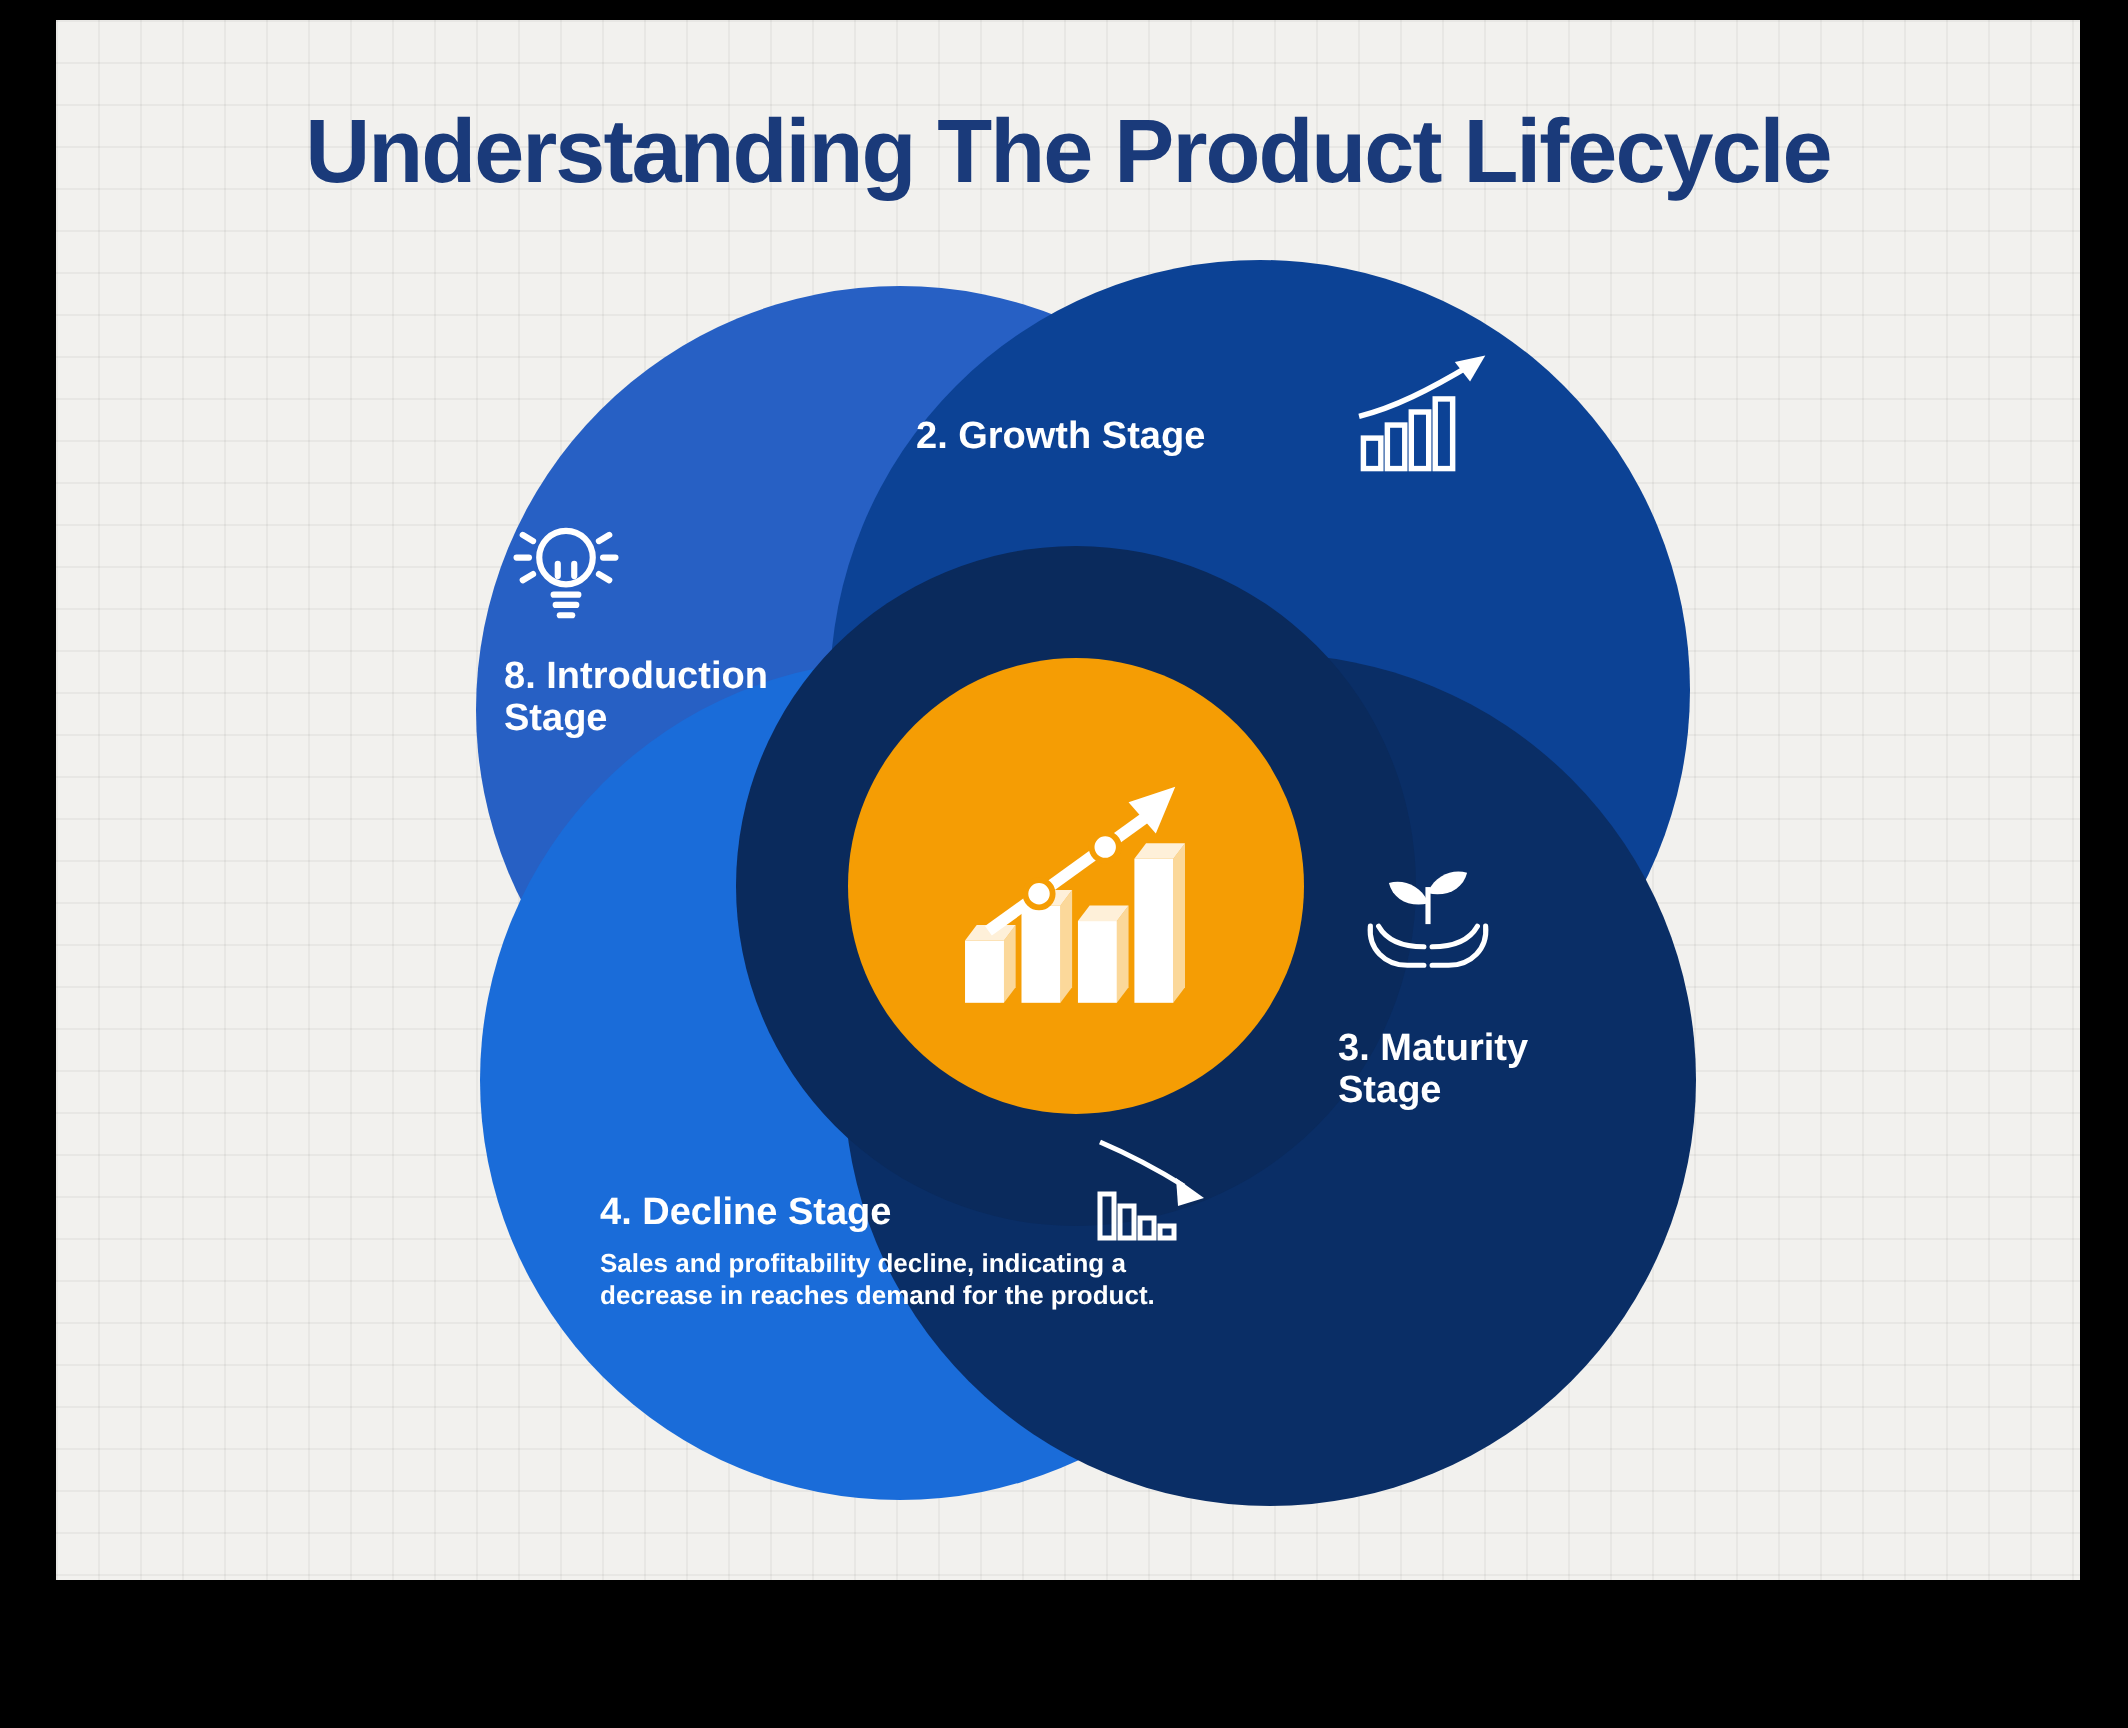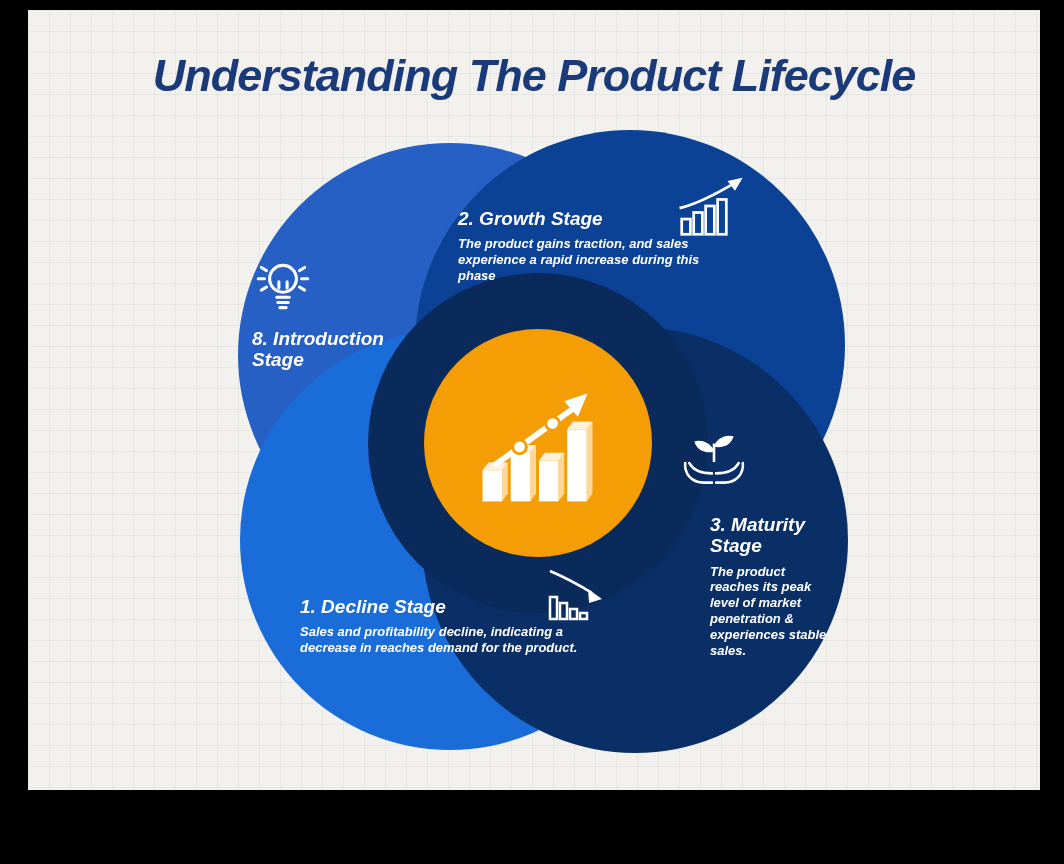--- a/index.html
+++ b/index.html
@@ -12,21 +12,20 @@
   }
   .canvas {
     position:absolute; left:28px; top:10px;
     width:1012px; height:780px;
     background-color: var(--background, #f2f1ee);
     background-image:
       linear-gradient(rgba(0,0,0,0.045) 1px, transparent 1px),
       linear-gradient(90deg, rgba(0,0,0,0.045) 1px, transparent 1px);
     background-size: 21px 21px;
     overflow:hidden;
-    font-style:italic;
   }
   .title {
     position:absolute; top:40px; left:0; width:100%;
     text-align:center;
     font-size:45px; font-weight:700; letter-spacing:-1px;
     color: var(--title-text, #1a3a7a);
     margin:0;
   }
   .circle { position:absolute; border-radius:50%; }
   .circle-intro    { left:210px; top:133px; width:424px; height:424px; background:var(--intro-circle, #2760c4); z-index:1; }
@@ -42,21 +41,21 @@
   .stage-desc { font-size:13px; font-weight:700; line-height:1.22; margin:7px 0 0; }
 
   .stage-icon { position:absolute; z-index:10; }
 
   #growth-block   { left:430px; top:198px; width:276px; }
   #growth-icon    { left:645px; top:163px; width:74px; height:66px; }
   #intro-icon     { left:220px; top:240px; width:70px; height:72px; }
   #intro-block    { left:224px; top:318px; width:165px; }
   #intro-block .stage-desc { width:142px; }
   #maturity-icon  { left:651px; top:418px; width:70px; height:64px; }
-  #maturity-block { left:682px; top:504px; width:122px; }
+  #maturity-block { left:641px; top:504px; width:122px; }
   #decline-block  { left:272px; top:586px; width:300px; }
   #decline-icon   { left:516px; top:554px; width:64px; height:60px; }
 
   .center-icon-svg { width:146px; height:146px; }
 </style>
 </head>
 <body style="--frame: #000000; --background: #f2f1ee; --title-text: #1a3a7a; --intro-circle: #2760c4; --growth-circle: #0c4295; --maturity-circle: #0a2e66; --decline-circle: #1a6cd9; --center-swirl: #0a2a5c; --center-circle: #f59d04; --stage-text: #ffffff;">
 
 <div class="canvas">
 
@@ -107,21 +106,20 @@
       <line x1="58" y1="27" x2="52" y2="27"></line>
       <line x1="55" y1="38" x2="50" y2="35"></line>
     </g>
   </svg>
   <div class="stage-block" id="intro-block">
     <h2 class="stage-heading">8. Introduction Stage</h2>
   </div>
 
   <div class="stage-block" id="growth-block">
     <h2 class="stage-heading">2. Growth Stage</h2>
-    <p class="stage-desc">The product gains traction, and sales experience a rapid increase during this phase</p>
   </div>
   <svg class="stage-icon" id="growth-icon" viewBox="0 0 68 60">
     <g stroke="#ffffff" stroke-width="2.5" fill="none">
       <rect x="8" y="42" width="8" height="14"></rect>
       <rect x="19" y="36" width="8" height="20"></rect>
       <rect x="30" y="30" width="8" height="26"></rect>
       <rect x="41" y="24" width="8" height="32"></rect>
       <path d="M6 32 C 22 28, 38 20, 58 8"></path>
     </g>
     <polygon points="64,4 50,7 57,16" fill="#ffffff"></polygon>
@@ -133,25 +131,24 @@
     <path d="M34 16 C38 8 46 5 53 7 C51 15 43 19 34 17 Z" fill="#ffffff"></path>
     <g stroke="#ffffff" stroke-width="2.5" fill="none" stroke-linecap="round">
       <path d="M6 33 C5 44 13 52 24 52 L32 52"></path>
       <path d="M10 33 C14 40 22 43 32 43"></path>
       <path d="M62 33 C63 44 55 52 44 52 L36 52"></path>
       <path d="M58 33 C54 40 46 43 36 43"></path>
     </g>
   </svg>
   <div class="stage-block" id="maturity-block">
     <h2 class="stage-heading">3. Maturity Stage</h2>
-    <p class="stage-desc">The product reaches its peak level of market penetration &amp; experiences stable sales.</p>
   </div>
 
   <div class="stage-block" id="decline-block">
-    <h2 class="stage-heading">1. Decline Stage</h2>
+    <h2 class="stage-heading">4. Decline Stage</h2>
     <p class="stage-desc">Sales and profitability decline, indicating a decrease in reaches demand for the product.</p>
   </div>
   <svg class="stage-icon" id="decline-icon" viewBox="0 0 64 58">
     <g stroke="#ffffff" stroke-width="2.5" fill="none">
       <path d="M6 6 C 20 12, 32 18, 48 28"></path>
       <rect x="6" y="32" width="7" height="22"></rect>
       <rect x="16" y="38" width="7" height="16"></rect>
       <rect x="26" y="44" width="7" height="10"></rect>
       <rect x="36" y="48" width="7" height="6"></rect>
     </g>

